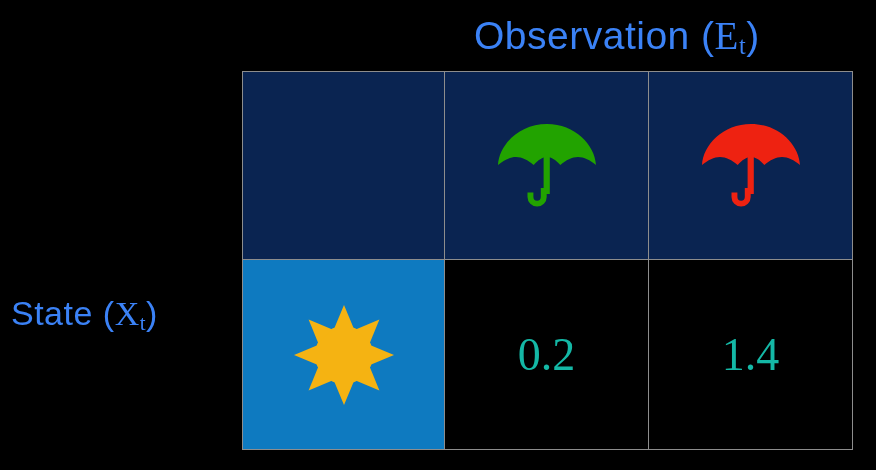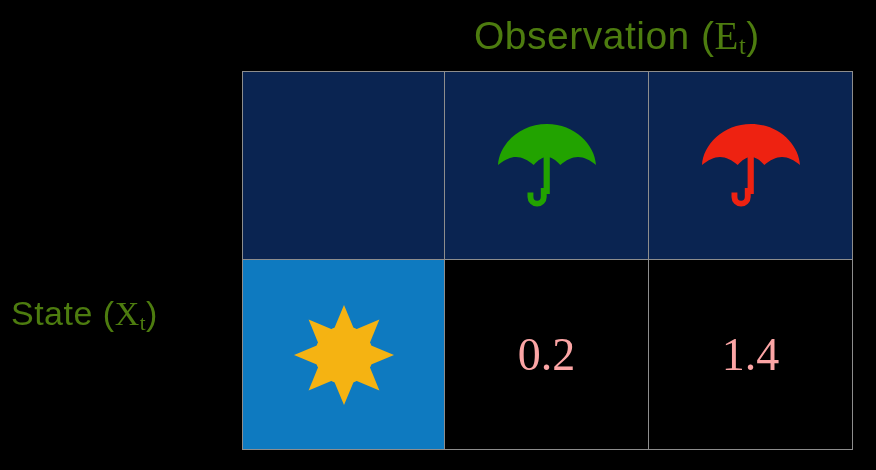--- a/index.html
+++ b/index.html
@@ -12,21 +12,21 @@
     width: 876px;
     height: 470px;
     position: relative;
     overflow: hidden;
     font-family: "Liberation Sans", sans-serif;
   }
 
   
   .axis-title {
     position: absolute;
-    color: #4d7c0f;
+    color: #3b82f6;
     font-family: "Liberation Sans", sans-serif;
     font-weight: 300;
     white-space: nowrap;
     letter-spacing: 0.5px;
   }
   #observation-title {
     left: 474px;
     top: 11px;
     font-size: 39px;
     line-height: 50px;
@@ -74,21 +74,21 @@
     background: #0a2451;
   }
   .cell-obs-head {
     background: #0a2451;
   }
   .cell-state-head {
     background: #0e7ac0;
   }
   .cell-value {
     background: #000000;
-    color: #fca5a5;
+    color: #14b8a6;
     font-family: "Liberation Serif", serif;
     font-size: 46px;
     line-height: 1;
   }
 
   .icon-wrap {
     display: flex;
     align-items: center;
     justify-content: center;
     width: 100%;

